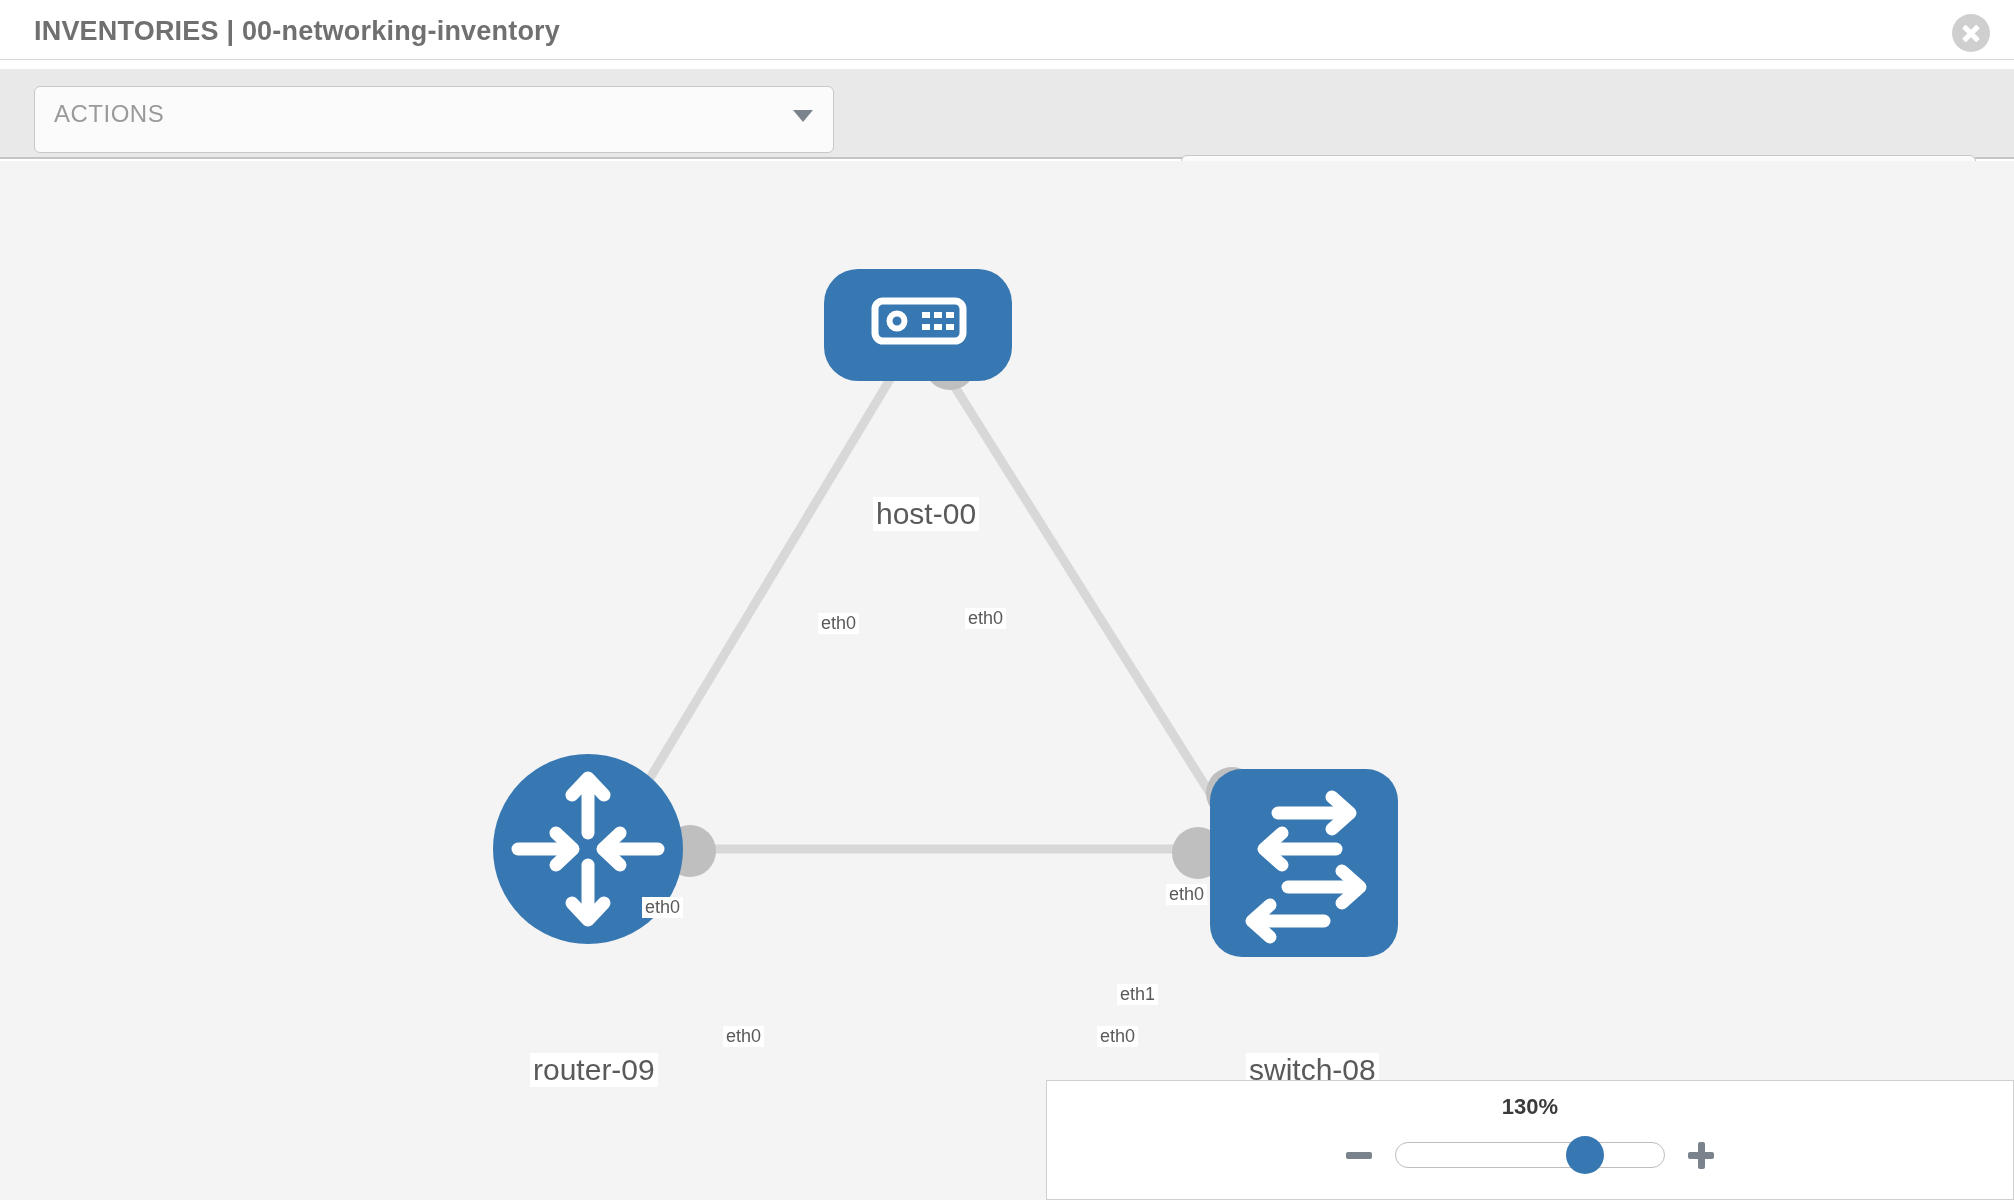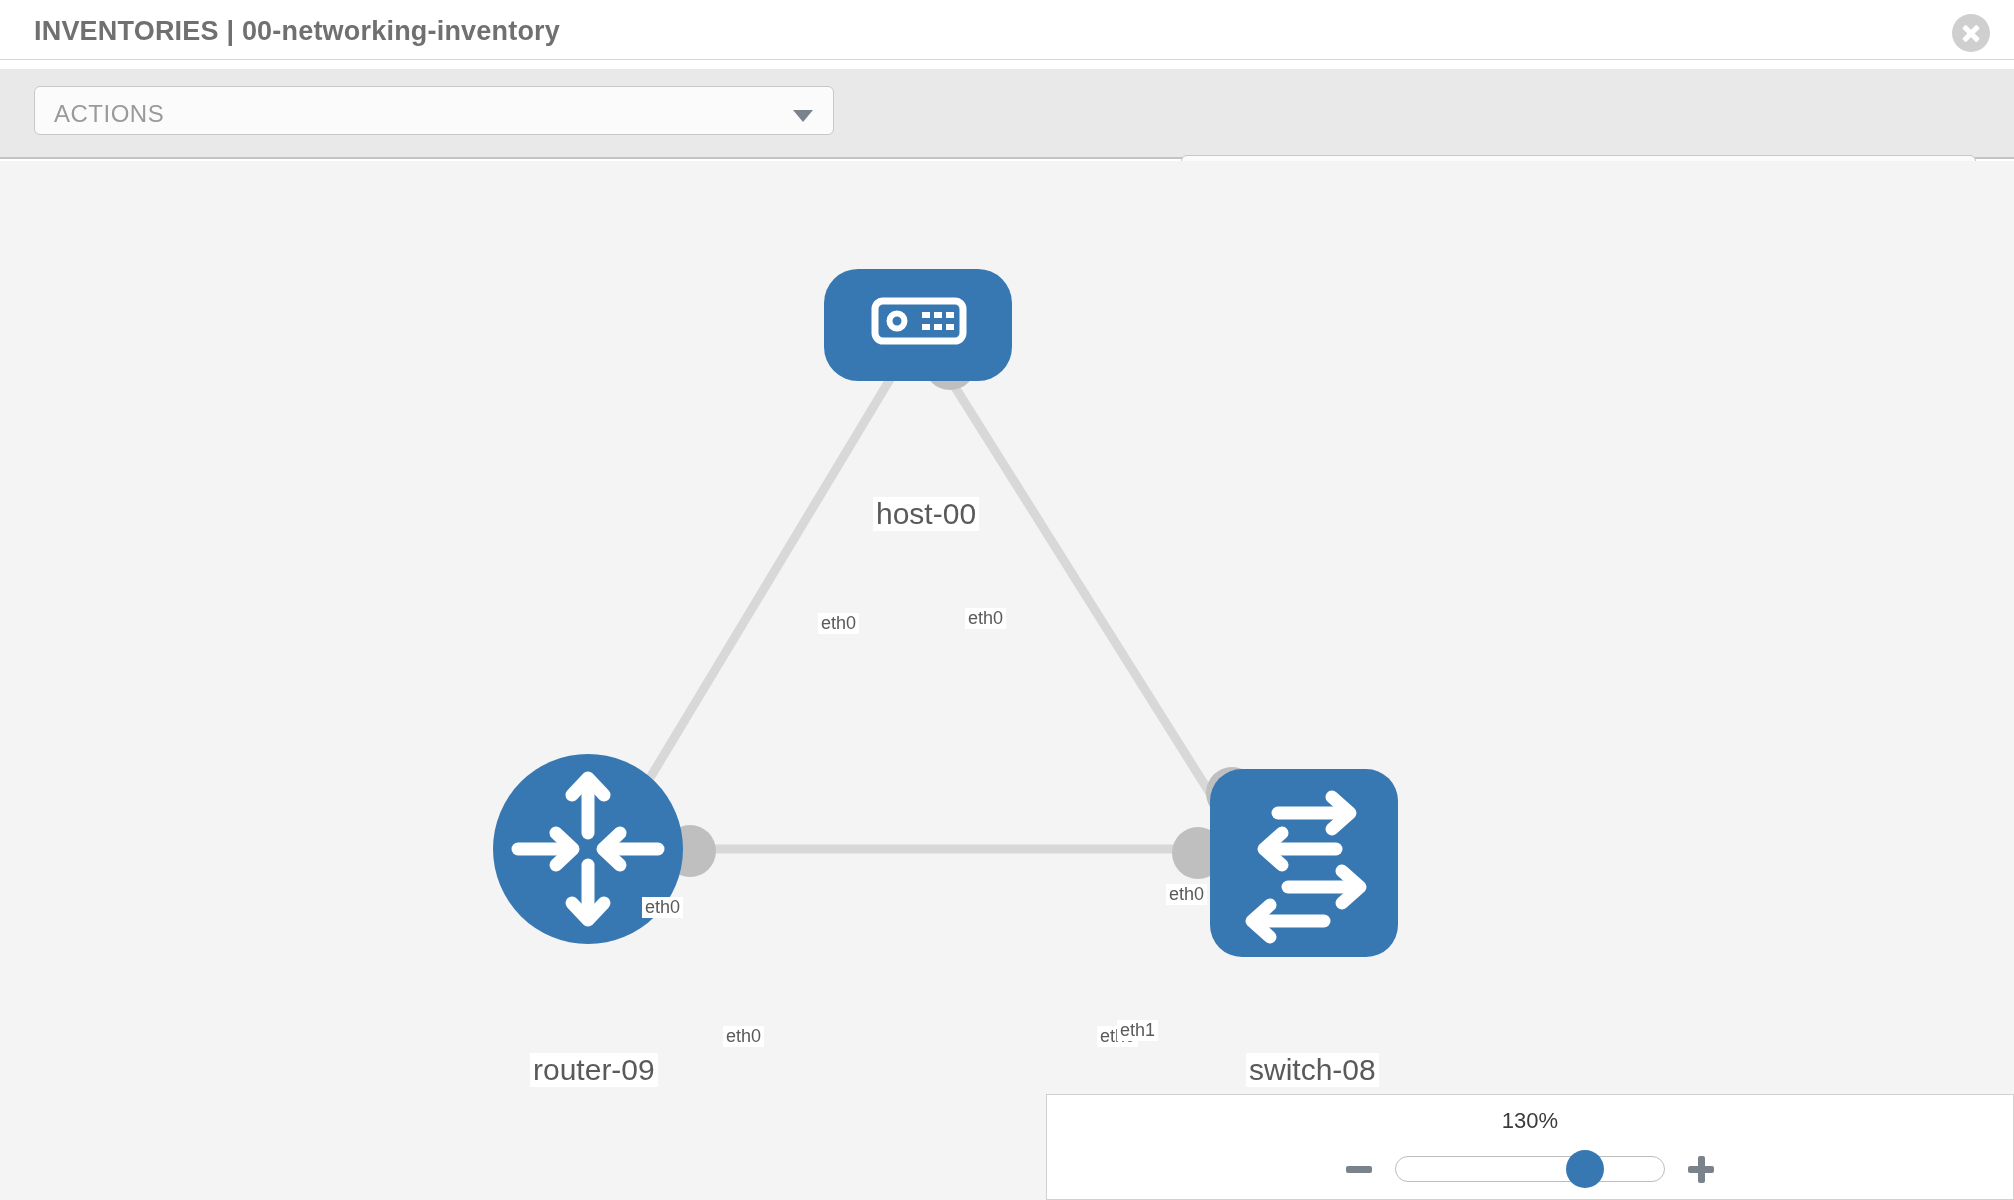--- a/index.html
+++ b/index.html
@@ -35,21 +35,21 @@
   .close-btn::after  { transform: rotate(-45deg); }
 
   
   .toolbar {
     position: absolute; left: 0; top: 69px; width: 2014px; height: 90px;
     background: #e9e9e9;
     border-bottom: 2px solid #c4c4c4;
   }
   .actions-select {
     position: absolute; left: 34px; top: 17px;
-    width: 800px; height: 49px;
+    width: 800px; height: 67px;
     background: #fbfbfb; border: 1px solid #c8c8c8; border-radius: 6px;
     cursor: pointer;
   }
   .actions-label {
     position: absolute; left: 19px; top: 13px;
     font-size: 24px; color: #9a9a9a; letter-spacing: .5px;
   }
   .caret {
     position: absolute; right: 20px; top: 23px;
     width: 0; height: 0;
@@ -85,22 +85,22 @@
   .node-label {
     position: absolute; background: #ffffff; color: #5a5a5a;
     white-space: nowrap; line-height: 1.05; padding: 1px 3px;
   }
   .node-name { font-size: 30px; }
   .iface-label { font-size: 18px; }
 
   
   .zoom-panel {
     position: absolute; right: 0; bottom: 0;
-    width: 968px; height: 106px;
-    background: #ffffff; border: 1px solid #d0d0d0;
+    width: 968px; height: 120px;
+    background: #ffffff; border: 1px solid #d0d0d0; font-weight: bold;
   }
   .zoom-value {
     position: absolute; left: 50%; top: 13px; transform: translateX(-50%);
     font-size: 22px; color: #3b3b3b;
   }
   .zoom-row {
     position: absolute; left: 0; right: 0; top: 54px; height: 40px;
     display: flex; align-items: center; justify-content: center; gap: 20px;
   }
   .zoom-minus, .zoom-plus {
@@ -223,21 +223,21 @@
     <div class="node-label node-name" style="left:873px; top:336px;text-align:center;">host-00</div>
     <div class="node-label node-name" style="left:530px; top:892px;">router-09</div>
     <div class="node-label node-name" style="left:1246px; top:892px;">switch-08</div>
 
     <div class="node-label iface-label" style="left:818px; top:452px;">eth0</div>
     <div class="node-label iface-label" style="left:965px; top:447px;">eth0</div>
     <div class="node-label iface-label" style="left:642px; top:736px;">eth0</div>
     <div class="node-label iface-label" style="left:1166px; top:723px;">eth0</div>
     <div class="node-label iface-label" style="left:723px; top:865px;">eth0</div>
     <div class="node-label iface-label" style="left:1097px; top:865px;">eth0</div>
-    <div class="node-label iface-label" style="left:1117px; top:823px;margin-top:36px;">eth1</div>
+    <div class="node-label iface-label" style="left:1117px; top:823px;">eth1</div>
 
     <div class="zoom-panel">
       <div class="zoom-value">130%</div>
       <div class="zoom-row">
         <div class="zoom-minus"></div>
         <div class="zoom-track">
           <div class="zoom-thumb"></div>
         </div>
         <div class="zoom-plus"></div>
       </div>

